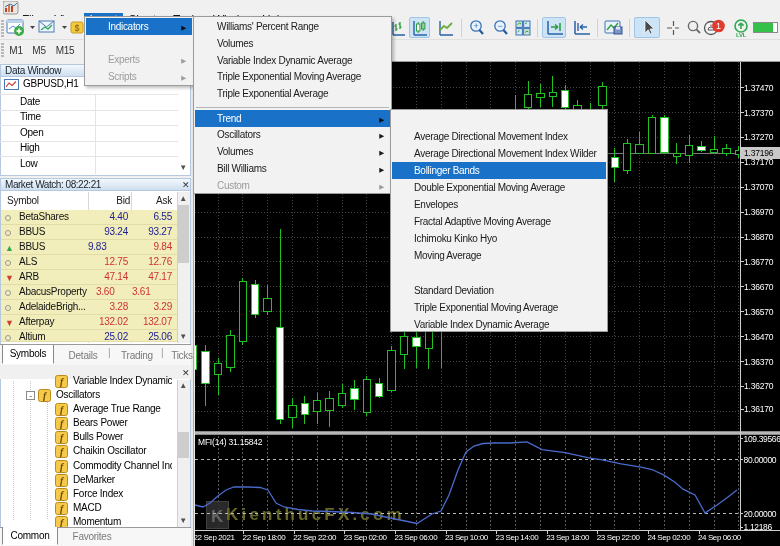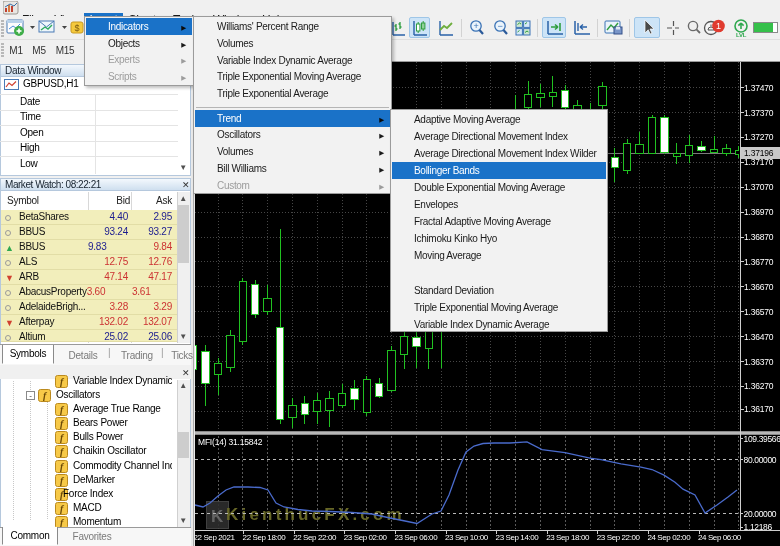--- a/index.html
+++ b/index.html
@@ -413,21 +413,21 @@
     <div class="abs" style="left:0;top:191px;width:191px;height:153px;background:#fff;border-left:1px solid #b5c8dd;border-right:1px solid #b5c8dd"></div>
     <div class="abs" style="left:7px;top:195px;color:#222">Symbol</div>
     <div class="abs" style="left:100px;top:195px;width:30px;text-align:right;color:#222">Bid</div>
     <div class="abs" style="left:140px;top:195px;width:32px;text-align:right;color:#222">Ask</div>
     <div class="abs" style="left:88px;top:192px;width:1px;height:151px;background:#d8d8d8"></div>
     <div class="abs" style="left:131px;top:192px;width:1px;height:151px;background:#d8d8d8"></div>
     <div class="abs" style="left:1px;top:210px;width:176px;height:15px;background:#f2eebb;border-bottom:1px solid #e2dda6"></div>
     <div class="abs" style="left:5px;top:212px;width:10px"><span style="display:inline-block;width:6px;height:6px;border:1px solid #9a9a9a;border-radius:50%"></span></div>
     <div class="abs" style="left:19px;top:211px;color:#111">BetaShares</div>
     <div class="abs" style="left:88px;top:211px;width:40px;text-align:right;color:#1c1c8f">4.40</div>
-    <div class="abs" style="left:132px;top:211px;width:40px;text-align:right;color:#1c1c8f">2.95</div>
+    <div class="abs" style="left:132px;top:211px;width:40px;text-align:right;color:#1c1c8f">6.55</div>
     <div class="abs" style="left:1px;top:225px;width:176px;height:15px;background:#f2eebb;border-bottom:1px solid #e2dda6"></div>
     <div class="abs" style="left:5px;top:227px;width:10px"><span style="display:inline-block;width:6px;height:6px;border:1px solid #9a9a9a;border-radius:50%"></span></div>
     <div class="abs" style="left:19px;top:226px;color:#111">BBUS</div>
     <div class="abs" style="left:88px;top:226px;width:40px;text-align:right;color:#1c1c8f">93.24</div>
     <div class="abs" style="left:132px;top:226px;width:40px;text-align:right;color:#1c1c8f">93.27</div>
     <div class="abs" style="left:1px;top:240px;width:176px;height:15px;background:#f2eebb;border-bottom:1px solid #e2dda6"></div>
     <div class="abs" style="left:5px;top:242px;width:10px"><span style="color:#2fa84f;font-size:9px">▲</span></div>
     <div class="abs" style="left:19px;top:241px;color:#111">BBUS</div>
     <div class="abs" style="left:88px;top:241px;width:40px;text-align:left;color:#1c1c8f">9.83</div>
     <div class="abs" style="left:132px;top:241px;width:40px;text-align:right;color:#cc3333">9.84</div>
@@ -437,21 +437,21 @@
     <div class="abs" style="left:88px;top:256px;width:40px;text-align:right;color:#cc3333">12.75</div>
     <div class="abs" style="left:132px;top:256px;width:40px;text-align:right;color:#cc3333">12.76</div>
     <div class="abs" style="left:1px;top:270px;width:176px;height:15px;background:#f2eebb;border-bottom:1px solid #e2dda6"></div>
     <div class="abs" style="left:5px;top:272px;width:10px"><span style="color:#d04030;font-size:9px">▼</span></div>
     <div class="abs" style="left:19px;top:271px;color:#111">ARB</div>
     <div class="abs" style="left:88px;top:271px;width:40px;text-align:right;color:#cc3333">47.14</div>
     <div class="abs" style="left:132px;top:271px;width:40px;text-align:right;color:#cc3333">47.17</div>
     <div class="abs" style="left:1px;top:285px;width:176px;height:15px;background:#f2eebb;border-bottom:1px solid #e2dda6"></div>
     <div class="abs" style="left:5px;top:287px;width:10px"><span style="display:inline-block;width:6px;height:6px;border:1px solid #9a9a9a;border-radius:50%"></span></div>
     <div class="abs" style="left:19px;top:286px;color:#111">AbacusProperty</div>
-    <div class="abs" style="left:76px;top:286px;width:40px;text-align:center;color:#cc3333">3.60</div>
+    <div class="abs" style="left:96px;top:286px;width:40px;text-align:left;color:#cc3333">3.60</div>
     <div class="abs" style="left:132px;top:286px;width:40px;text-align:left;color:#cc3333">3.61</div>
     <div class="abs" style="left:1px;top:300px;width:176px;height:15px;background:#f2eebb;border-bottom:1px solid #e2dda6"></div>
     <div class="abs" style="left:5px;top:302px;width:10px"><span style="display:inline-block;width:6px;height:6px;border:1px solid #9a9a9a;border-radius:50%"></span></div>
     <div class="abs" style="left:19px;top:301px;color:#111">AdelaideBrigh...</div>
     <div class="abs" style="left:88px;top:301px;width:40px;text-align:right;color:#cc3333">3.28</div>
     <div class="abs" style="left:132px;top:301px;width:40px;text-align:right;color:#cc3333">3.29</div>
     <div class="abs" style="left:1px;top:315px;width:176px;height:15px;background:#f2eebb;border-bottom:1px solid #e2dda6"></div>
     <div class="abs" style="left:5px;top:317px;width:10px"><span style="color:#d04030;font-size:9px">▼</span></div>
     <div class="abs" style="left:19px;top:316px;color:#111">Afterpay</div>
     <div class="abs" style="left:88px;top:316px;width:40px;text-align:right;color:#cc3333">132.02</div>
@@ -515,59 +515,57 @@
     <div class="abs" style="left:73px;top:460px;color:#000;white-space:nowrap;overflow:hidden;width:99px">Commodity Channel Ind</div>
     <svg class="abs" style="left:55px;top:473.55px" width="13" height="13">
       <rect x="0.5" y="0.5" width="12" height="12" rx="2" fill="#f7c948" stroke="#bb8a1e"></rect>
       <text x="6.5" y="10" font-size="10" font-style="italic" font-weight="bold" text-anchor="middle" fill="#6b4a08" font-family="Liberation Serif">f</text>
     </svg>
     <div class="abs" style="left:73px;top:474px;color:#000;white-space:nowrap;overflow:hidden;width:99px">DeMarker</div>
     <svg class="abs" style="left:55px;top:487.6px" width="13" height="13">
       <rect x="0.5" y="0.5" width="12" height="12" rx="2" fill="#f7c948" stroke="#bb8a1e"></rect>
       <text x="6.5" y="10" font-size="10" font-style="italic" font-weight="bold" text-anchor="middle" fill="#6b4a08" font-family="Liberation Serif">f</text>
     </svg>
-    <div class="abs" style="left:63px;top:488px;color:#000;white-space:nowrap;overflow:hidden;width:99px">Force Index</div>
+    <div class="abs" style="left:73px;top:488px;color:#000;white-space:nowrap;overflow:hidden;width:99px">Force Index</div>
     <svg class="abs" style="left:55px;top:501.65px" width="13" height="13">
       <rect x="0.5" y="0.5" width="12" height="12" rx="2" fill="#f7c948" stroke="#bb8a1e"></rect>
       <text x="6.5" y="10" font-size="10" font-style="italic" font-weight="bold" text-anchor="middle" fill="#6b4a08" font-family="Liberation Serif">f</text>
     </svg>
     <div class="abs" style="left:73px;top:502px;color:#000;white-space:nowrap;overflow:hidden;width:99px">MACD</div>
     <svg class="abs" style="left:55px;top:515.7px" width="13" height="13">
       <rect x="0.5" y="0.5" width="12" height="12" rx="2" fill="#f7c948" stroke="#bb8a1e"></rect>
       <text x="6.5" y="10" font-size="10" font-style="italic" font-weight="bold" text-anchor="middle" fill="#6b4a08" font-family="Liberation Serif">f</text>
     </svg>
     <div class="abs" style="left:73px;top:516px;color:#000;white-space:nowrap;overflow:hidden;width:99px">Momentum</div>
     <div class="abs" style="left:177px;top:380px;width:13px;height:147px;background:#f0f0f0;border-left:1px solid #d0d0d0"></div>
     <div class="abs" style="left:178px;top:432px;width:11px;height:26px;background:#cdcdcd"></div>
     <div class="scroll-ar" style="left:177px;top:381px">▲</div>
     <div class="scroll-ar" style="left:177px;top:516px">▼</div>
     <div class="tabstrip" style="top:527px;height:19px"></div>
     <div class="tab-active" style="left:2px;top:527px;width:56px;height:18px">Common</div>
     <div class="tab-in" style="left:64px;top:529px;width:56px">Favorites</div>
 <div class="menu" style="left:84px;top:16px;width:110px;height:70px">
       <div class="mitem mhl" style="top:1.0px;height:17px">Indicators<span class="marr" style="color:#0a0a0a">▶</span></div>
-      <div class="mitem" style="top:17.5px;height:17px">Objects<span class="marr" style="color:#1a1a1a">▶</span></div>
       <div class="mitem mdis" style="top:34.0px;height:17px">Experts<span class="marr" style="color:#9c9c9c">▶</span></div>
       <div class="mitem mdis" style="top:50.5px;height:17px">Scripts<span class="marr" style="color:#9c9c9c">▶</span></div>
     </div>
     <div class="menu" style="left:193px;top:16px;width:199px;height:178px">
       <div class="mitem" style="top:1.0px;height:17px">Williams' Percent Range</div>
       <div class="mitem" style="top:17.8px;height:17px">Volumes</div>
       <div class="mitem" style="top:34.6px;height:17px">Variable Index Dynamic Average</div>
       <div class="mitem" style="top:51.4px;height:17px">Triple Exponential Moving Average</div>
       <div class="mitem" style="top:68.2px;height:17px">Triple Exponential Average</div>
       <div class="msep" style="top:89.5px"></div>
       <div class="mitem mhl" style="top:92.5px;height:17px">Trend<span class="marr" style="color:#0a0a0a">▶</span></div>
       <div class="mitem" style="top:109.3px;height:17px">Oscillators<span class="marr" style="color:#1a1a1a">▶</span></div>
       <div class="mitem" style="top:126.1px;height:17px">Volumes<span class="marr" style="color:#1a1a1a">▶</span></div>
       <div class="mitem" style="top:142.9px;height:17px">Bill Williams<span class="marr" style="color:#1a1a1a">▶</span></div>
       <div class="mitem mdis" style="top:159.7px;height:17px">Custom<span class="marr" style="color:#9c9c9c">▶</span></div>
     </div>
     <div class="menu" style="left:390px;top:108.5px;width:218px;height:223px">
-      <div class="mitem" style="top:1.0px;height:17px">Adaptive Moving Average</div>
       <div class="mitem" style="top:18.1px;height:17px">Average Directional Movement Index</div>
       <div class="mitem" style="top:35.2px;height:17px">Average Directional Movement Index Wilder</div>
       <div class="mitem mhl" style="top:52.3px;height:17px">Bollinger Bands</div>
       <div class="mitem" style="top:69.4px;height:17px">Double Exponential Moving Average</div>
       <div class="mitem" style="top:86.5px;height:17px">Envelopes</div>
       <div class="mitem" style="top:103.6px;height:17px">Fractal Adaptive Moving Average</div>
       <div class="mitem" style="top:120.7px;height:17px">Ichimoku Kinko Hyo</div>
       <div class="mitem" style="top:137.8px;height:17px">Moving Average</div>
       <div class="mitem" style="top:172.0px;height:17px">Standard Deviation</div>
       <div class="mitem" style="top:189.1px;height:17px">Triple Exponential Moving Average</div>

